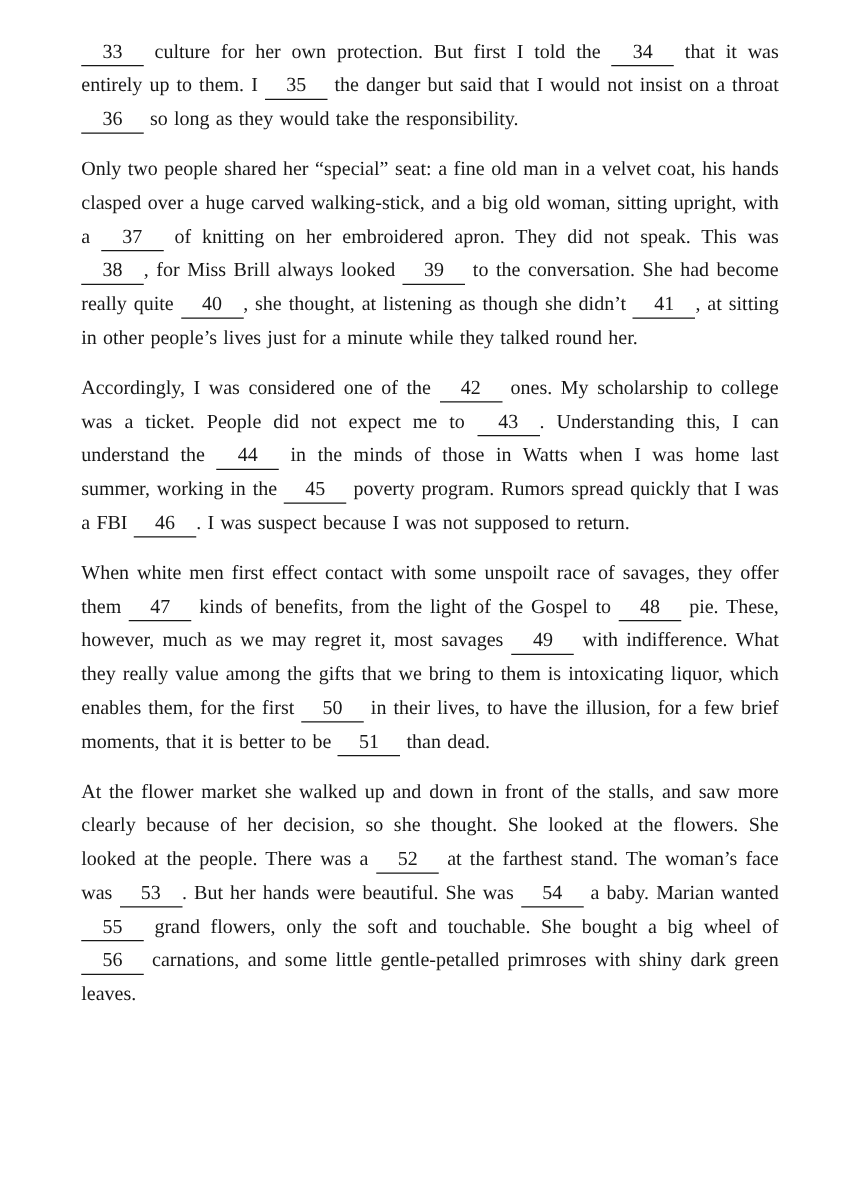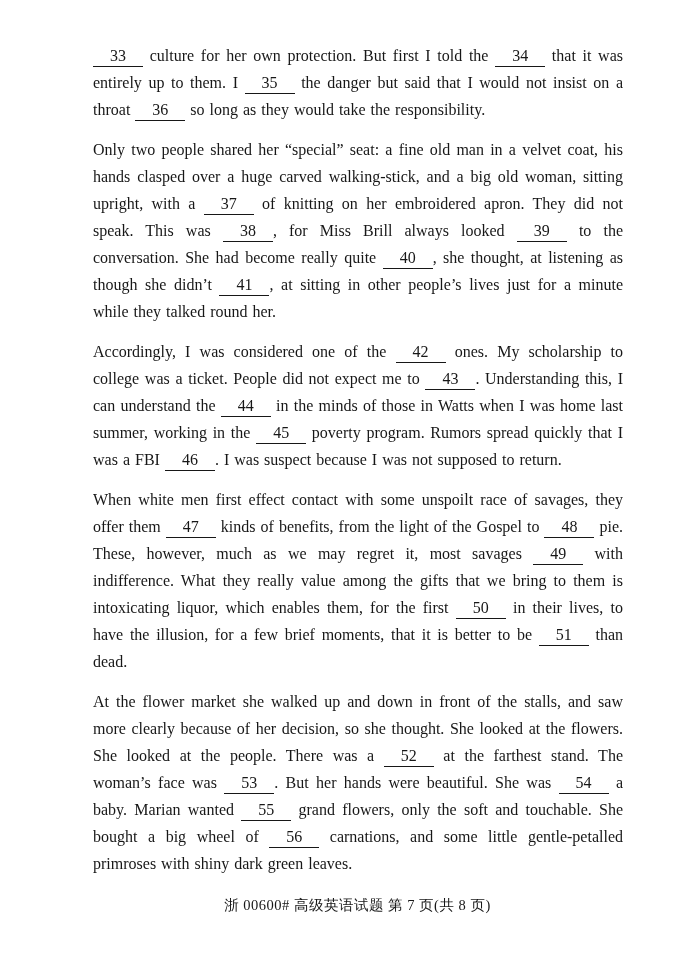--- a/index.html
+++ b/index.html
@@ -11,23 +11,22 @@
     width: 687px;
     height: 953px;
     position: relative;
     font-family: "Liberation Serif", "DejaVu Serif", serif;
     color: #171717;
     overflow: hidden;
   }
   .page {
     position: absolute;
     top: 0; left: 0; right: 0; bottom: 0;
-    padding: 42px 64px 0 65px;
+    padding: 28px 64px 0 65px;
     box-sizing: border-box;
-    margin-left: 28px;
   }
   .para {
     font-size: 16px;
     line-height: 27px;
     text-align: justify;
     margin: 0 0 13px 0;
     word-spacing: 1px;
   }
   .blank {
     display: inline-block;
@@ -52,14 +51,13 @@
 <body>
 
 <div class="page">
   <div>
       <p class="para"><span class="blank">33</span> culture for her own protection. But first I told the <span class="blank">34</span> that it was entirely up to them. I <span class="blank">35</span> the danger but said that I would not insist on a throat <span class="blank">36</span> so long as they would take the responsibility.</p>
       <p class="para">Only two people shared her “special” seat: a fine old man in a velvet coat, his hands clasped over a huge carved walking-stick, and a big old woman, sitting upright, with a <span class="blank">37</span> of knitting on her embroidered apron. They did not speak. This was <span class="blank">38</span>, for Miss Brill always looked <span class="blank">39</span> to the conversation. She had become really quite <span class="blank">40</span>, she thought, at listening as though she didn’t <span class="blank">41</span>, at sitting in other people’s lives just for a minute while they talked round her.</p>
       <p class="para">Accordingly, I was considered one of the <span class="blank">42</span> ones. My scholarship to college was a ticket. People did not expect me to <span class="blank">43</span>. Understanding this, I can understand the <span class="blank">44</span> in the minds of those in Watts when I was home last summer, working in the <span class="blank">45</span> poverty program. Rumors spread quickly that I was a FBI <span class="blank">46</span>. I was suspect because I was not supposed to return.</p>
       <p class="para">When white men first effect contact with some unspoilt race of savages, they offer them <span class="blank">47</span> kinds of benefits, from the light of the Gospel to <span class="blank">48</span> pie. These, however, much as we may regret it, most savages <span class="blank">49</span> with indifference. What they really value among the gifts that we bring to them is intoxicating liquor, which enables them, for the first <span class="blank">50</span> in their lives, to have the illusion, for a few brief moments, that it is better to be <span class="blank">51</span> than dead.</p>
       <p class="para">At the flower market she walked up and down in front of the stalls, and saw more clearly because of her decision, so she thought. She looked at the flowers. She looked at the people. There was a <span class="blank">52</span> at the farthest stand. The woman’s face was <span class="blank">53</span>. But her hands were beautiful. She was <span class="blank">54</span> a baby. Marian wanted <span class="blank">55</span> grand flowers, only the soft and touchable. She bought a big wheel of <span class="blank">56</span> carnations, and some little gentle-petalled primroses with shiny dark green leaves.</p>
     </div>
-  <div class="footer">浙 00600# 高级英语试题 第 7 页(共 8 页)</div>
 </div>
 
 </body></html>

